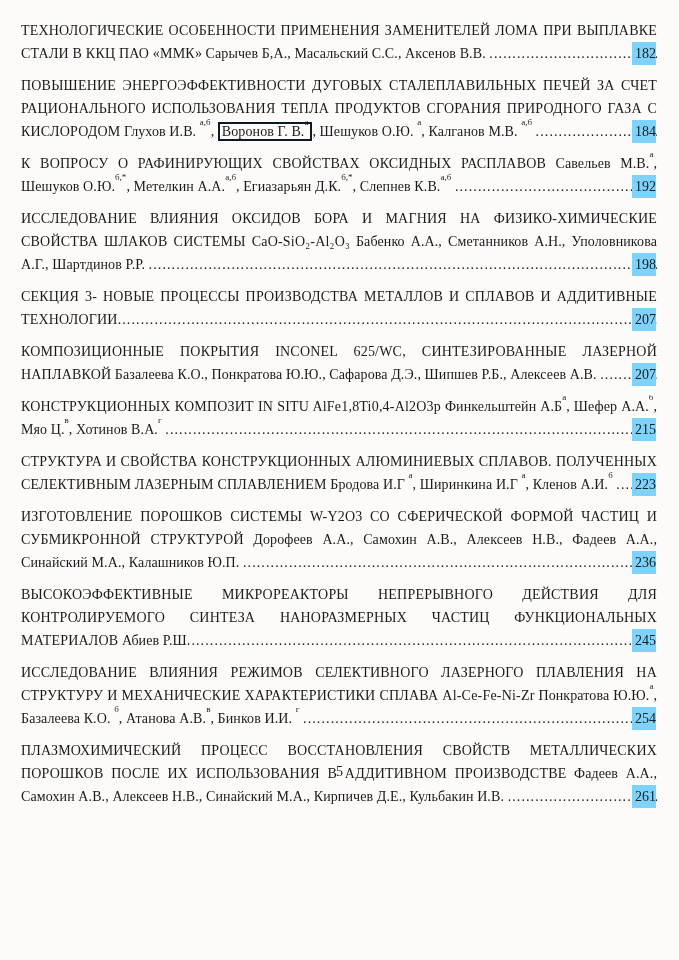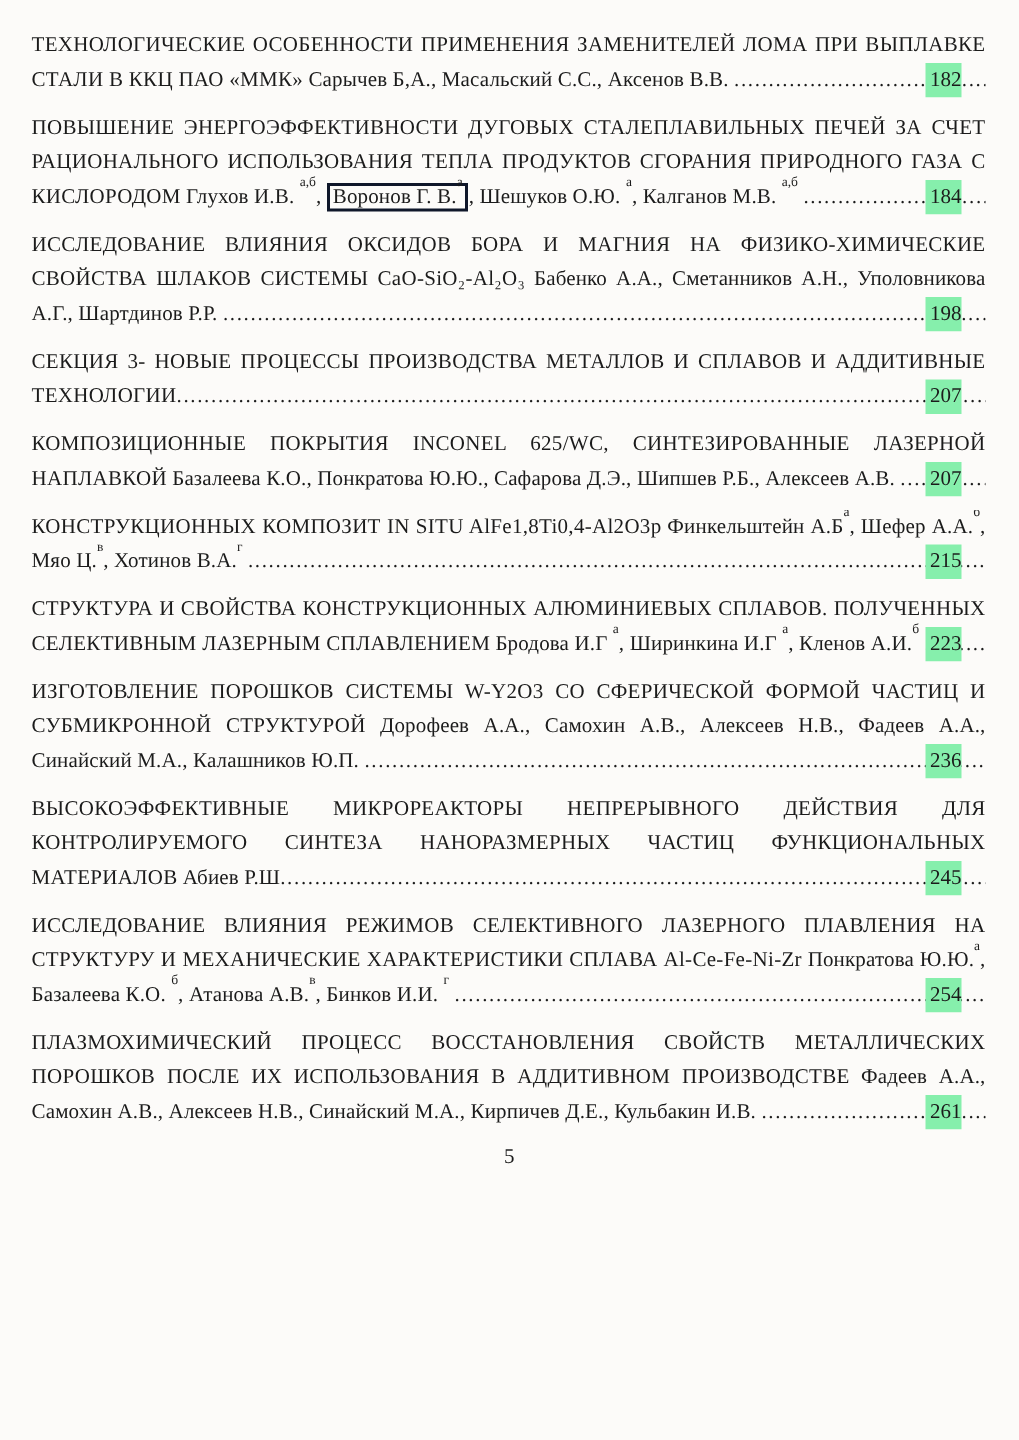--- a/index.html
+++ b/index.html
@@ -43,23 +43,23 @@
     width: 0;
     white-space: nowrap;
     overflow: visible;
   }
   .dots::after {
     content: "......................................................................................................................................................................................................................................";
     letter-spacing: 1.1px;
   }
   .page-num {
     position: absolute;
-    right: 16px; bottom: 0;
+    right: 1px; bottom: 0;
     line-height: 23px;
-    background: #86efac;
+    background: #7dd3fc;
     padding-left: 3px;
   }
   .footer {
     position: absolute;
     left: 0; bottom: 20px;
     width: 100%;
     text-align: center;
     line-height: 16px;
   }
 </style>
@@ -72,20 +72,24 @@
     <p class="entry">
       <span class="title">ТЕХНОЛОГИЧЕСКИЕ ОСОБЕННОСТИ ПРИМЕНЕНИЯ ЗАМЕНИТЕЛЕЙ ЛОМА ПРИ ВЫПЛАВКЕ СТАЛИ В ККЦ ПАО «ММК»</span>
       <span class="authors">Сарычев Б,А., Масальский С.С., Аксенов В.В. </span><span class="dots"></span><span class="page-num">182</span>
     </p>
 
     <p class="entry">
       <span class="title">ПОВЫШЕНИЕ ЭНЕРГОЭФФЕКТИВНОСТИ ДУГОВЫХ СТАЛЕПЛАВИЛЬНЫХ ПЕЧЕЙ ЗА СЧЕТ РАЦИОНАЛЬНОГО ИСПОЛЬЗОВАНИЯ ТЕПЛА ПРОДУКТОВ СГОРАНИЯ ПРИРОДНОГО ГАЗА С КИСЛОРОДОМ</span>
       <span class="authors"><span>Глухов И.В. <sup>а,б</sup>, </span><span class="boxed">Воронов Г. В.<sup>а</sup></span><span>, Шешуков О.Ю. <sup>а</sup>, Калганов М.В. <sup>а,б</sup> </span></span><span class="dots"></span><span class="page-num">184</span>
     </p>
 
+    <p class="entry">
+      <span class="title">К ВОПРОСУ О РАФИНИРУЮЩИХ СВОЙСТВАХ ОКСИДНЫХ РАСПЛАВОВ</span>
+      <span class="authors">Савельев М.В.<sup>а</sup>, Шешуков О.Ю.<sup>б,*</sup>, Метелкин А.А.<sup>а,б</sup>, Егиазарьян Д.К.<sup>б,*</sup>, Слепнев К.В.<sup>а,б</sup> </span><span class="dots"></span><span class="page-num">192</span>
+    </p>
 
     <p class="entry">
       <span class="title">ИССЛЕДОВАНИЕ ВЛИЯНИЯ ОКСИДОВ БОРА И МАГНИЯ НА ФИЗИКО-ХИМИЧЕСКИЕ СВОЙСТВА ШЛАКОВ СИСТЕМЫ CaO-SiO₂-Al₂O₃</span>
       <span class="authors">Бабенко А.А., Сметанников А.Н., Уполовникова А.Г., Шартдинов Р.Р. </span><span class="dots"></span><span class="page-num">198</span>
     </p>
 
     <p class="entry">
       <span class="title">СЕКЦИЯ 3- НОВЫЕ ПРОЦЕССЫ ПРОИЗВОДСТВА МЕТАЛЛОВ И СПЛАВОВ И АДДИТИВНЫЕ ТЕХНОЛОГИИ</span><span class="dots"></span><span class="page-num">207</span>
     </p>
 

